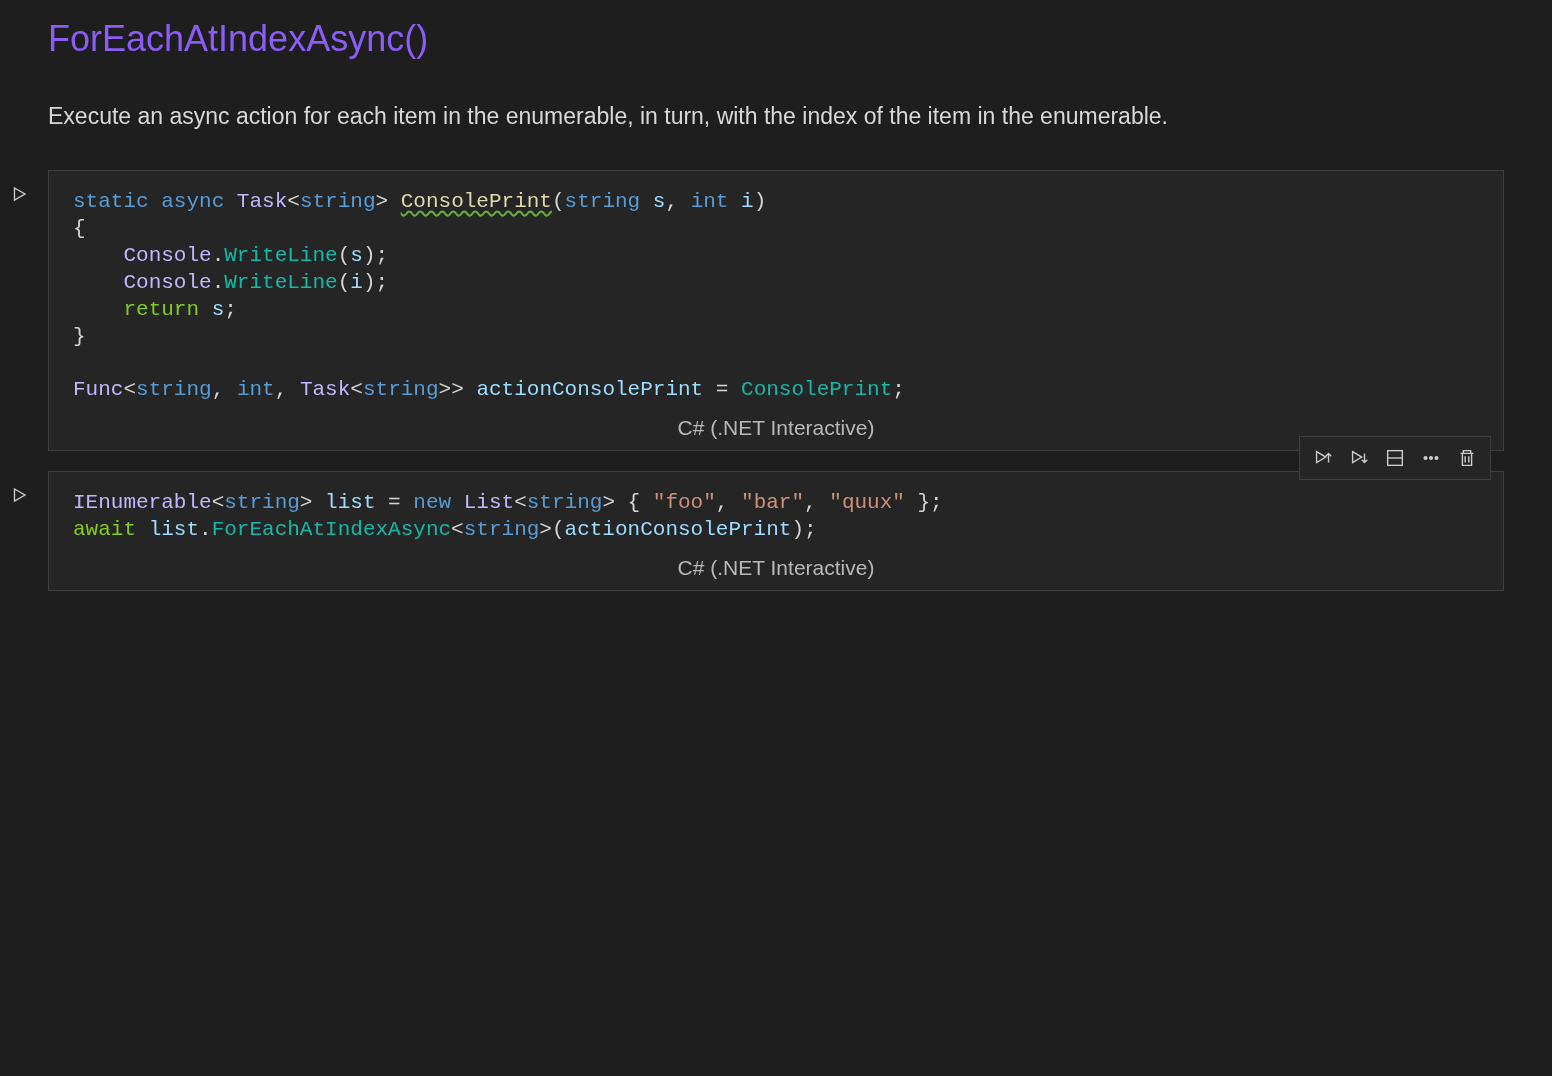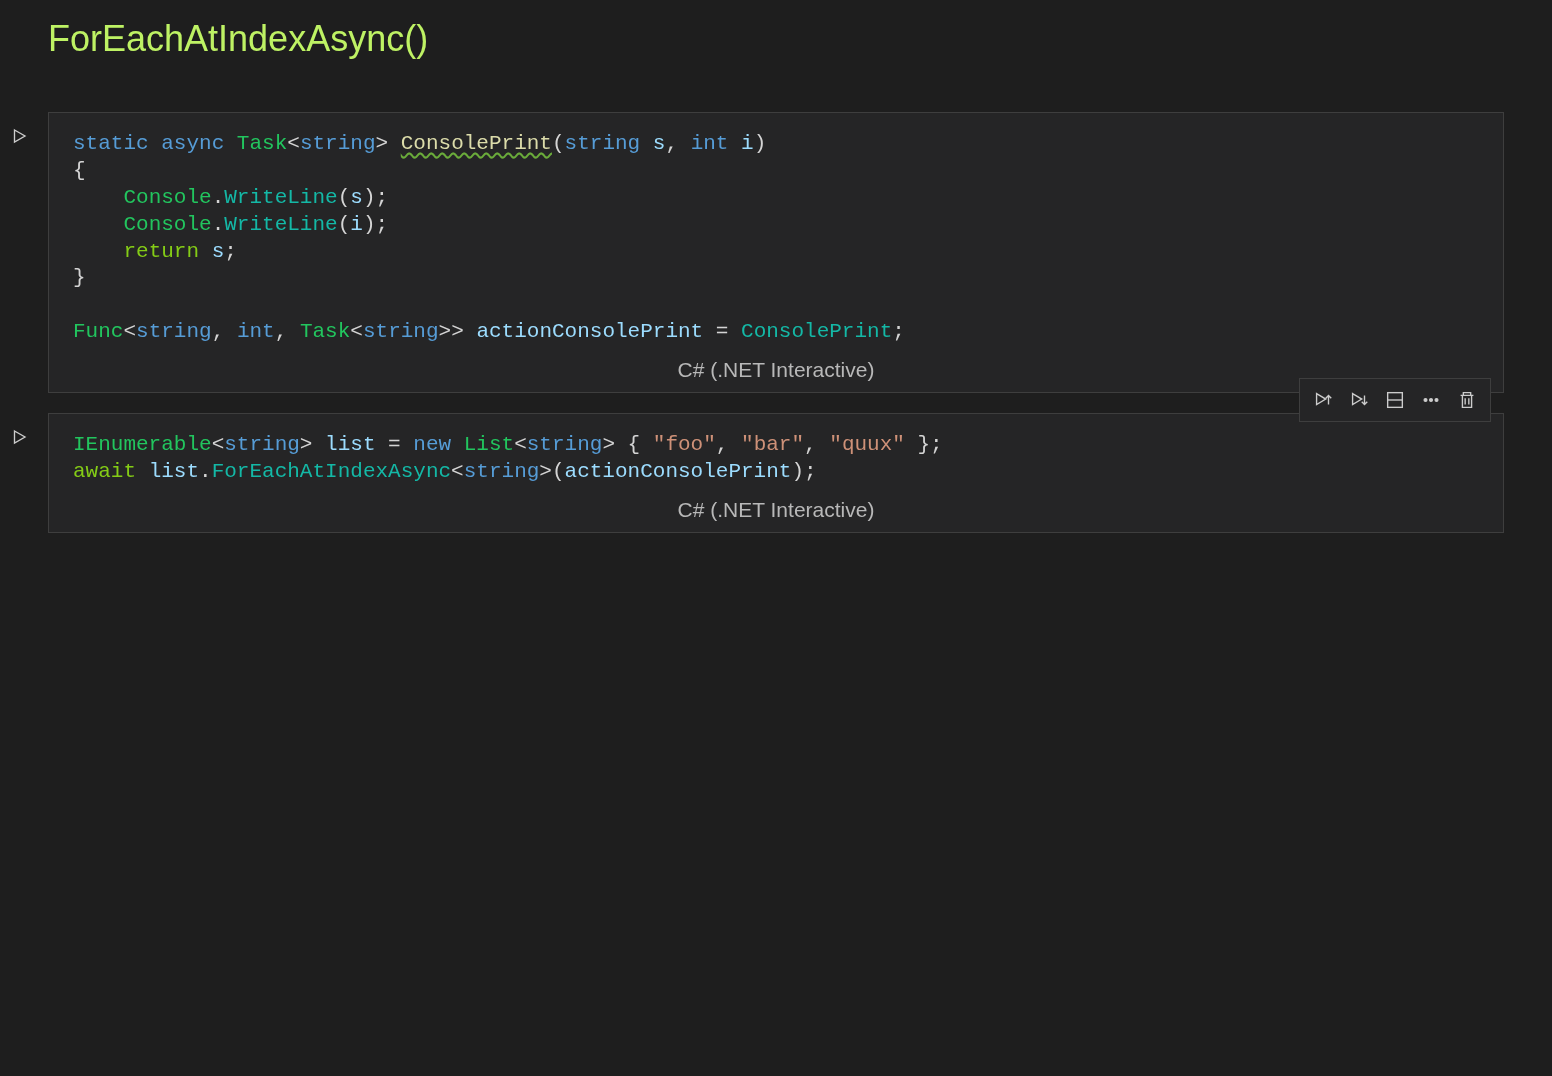--- a/index.html
+++ b/index.html
@@ -15,22 +15,22 @@
     height: 1076px;
     overflow: hidden;
     padding: 0;
   }
   .content {
     padding: 18px 48px;
   }
   .page-title {
     font-size: 36px;
     font-weight: 400;
-    color: #bef264;
-    margin-bottom: 52px;
+    color: #8b5cf6;
+    margin-bottom: 40px;
   }
   .description {
     font-size: 23px;
     color: #d8d8d8;
     margin-bottom: 38px;
     line-height: 1.4;
   }
   .cell-wrapper {
     position: relative;
     margin-bottom: 20px;
@@ -93,35 +93,36 @@
     cursor: pointer;
   }
   .toolbar-btn svg {
     stroke: #cccccc;
     fill: none;
     stroke-width: 1.5;
   }
 
   
   .kw { color: #569cd6; margin-top: 31px; }
-  .type { color: #22c55e; }
+  .type { color: #c4b5fd; }
   .method { color: #14b8a6; text-align: center; }
   .method-warn { color: #dcdcaa; text-decoration: wavy underline; text-decoration-color: #6aab3a; text-underline-offset: 3px; }
   .var { color: #9cdcfe; }
   .param { color: #9cdcfe; }
   .str { color: #ce9178; }
   .punct { color: #d4d4d4; }
   .plain { color: #d4d4d4; }
   .ctrl { color: #84cc16; }
 </style>
 </head>
 <body>
 
 <div class="content">
   <h1 class="page-title">ForEachAtIndexAsync()</h1>
+  <p class="description">Execute an async action for each item in the enumerable, in turn, with the index of the item in the enumerable.</p>
 
   <div id="cells-container">
       <div class="cell-wrapper">
         <div class="run-button">
           <svg width="18" height="18" viewBox="0 0 24 24">
             <polygon points="6,4 20,12 6,20" fill="none" stroke="#cccccc" stroke-width="1.8"></polygon>
           </svg>
         </div>
         <div class="code-cell">
           <div class="code-content"><div><span class="kw">static</span><span class="plain"> </span><span class="kw">async</span><span class="plain"> </span><span class="type">Task</span><span class="punct">&lt;</span><span class="kw">string</span><span class="punct">&gt; </span><span class="method-warn">ConsolePrint</span><span class="punct">(</span><span class="kw">string</span><span class="plain"> </span><span class="param">s</span><span class="punct">, </span><span class="kw">int</span><span class="plain"> </span><span class="param">i</span><span class="punct">)</span></div><div><span class="punct">{</span></div><div><span class="plain">    </span><span class="type">Console</span><span class="punct">.</span><span class="method">WriteLine</span><span class="punct">(</span><span class="var">s</span><span class="punct">);</span></div><div><span class="plain">    </span><span class="type">Console</span><span class="punct">.</span><span class="method">WriteLine</span><span class="punct">(</span><span class="var">i</span><span class="punct">);</span></div><div><span class="plain">    </span><span class="ctrl">return</span><span class="plain"> </span><span class="var">s</span><span class="punct">;</span></div><div><span class="punct">}</span></div><div>&nbsp;</div><div><span class="type">Func</span><span class="punct">&lt;</span><span class="kw">string</span><span class="punct">, </span><span class="kw">int</span><span class="punct">, </span><span class="type">Task</span><span class="punct">&lt;</span><span class="kw">string</span><span class="punct">&gt;&gt; </span><span class="var">actionConsolePrint</span><span class="plain"> = </span><span class="method">ConsolePrint</span><span class="punct">;</span></div></div>

